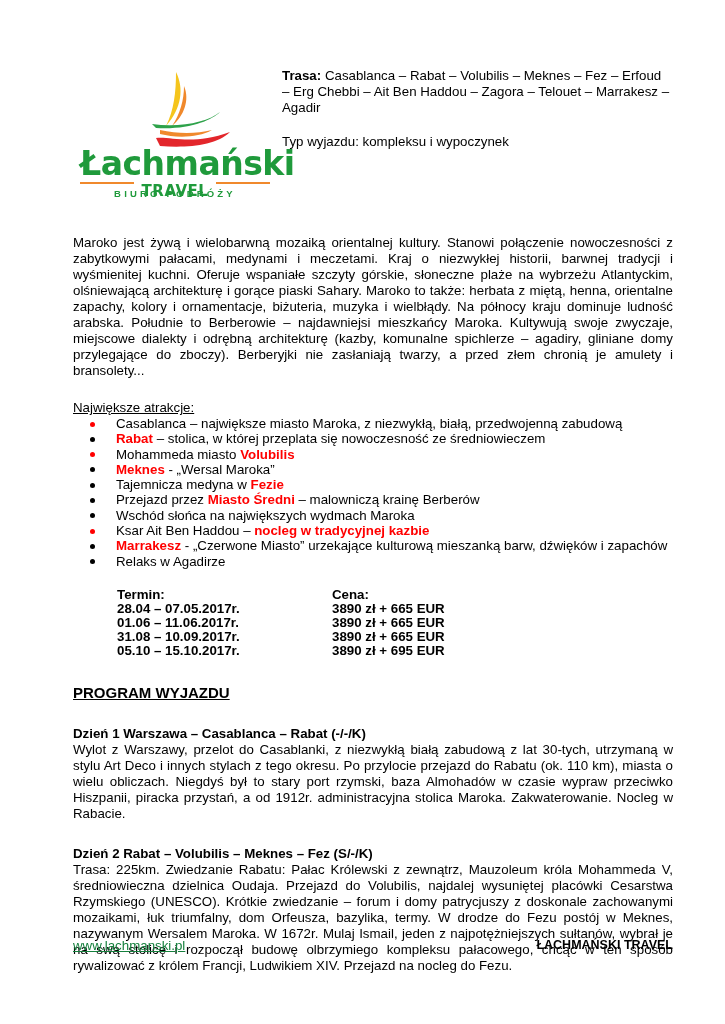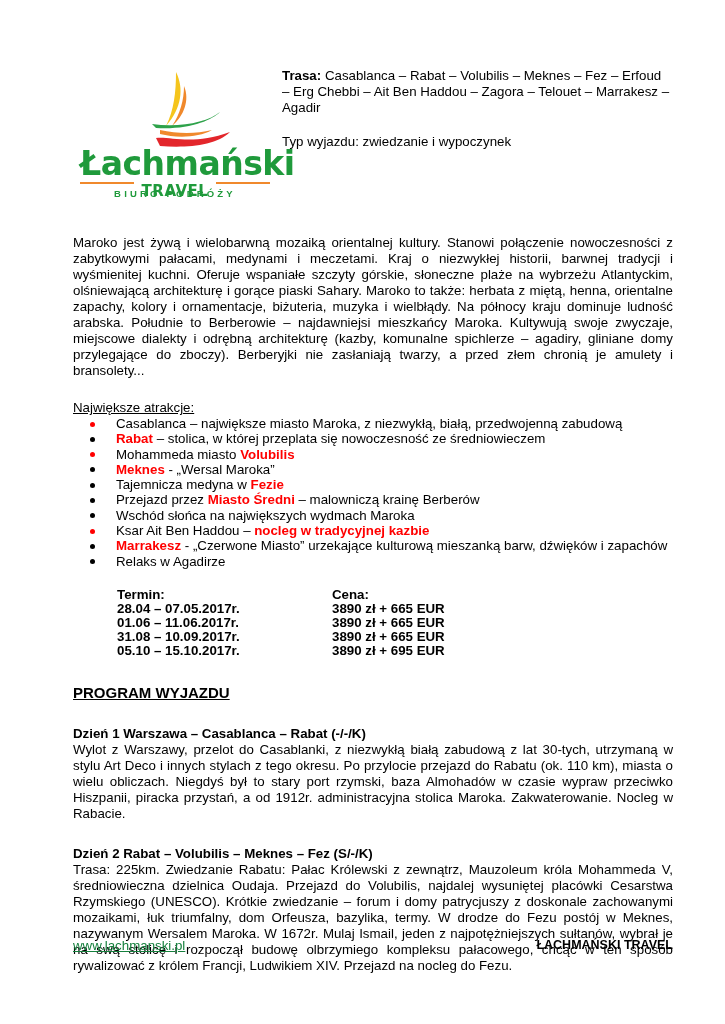--- a/index.html
+++ b/index.html
@@ -56,21 +56,21 @@
   <div class="logo-travel-row">
     <span class="logo-line"></span>
     <span class="logo-travel">TRAVEL</span>
     <span class="logo-line"></span>
   </div>
   <div class="logo-sub">BIURO PODRÓŻY</div>
 </div>
 
 <div class="header">
   <div class="route"><b>Trasa:</b><span> Casablanca – Rabat – Volubilis – Meknes – Fez – Erfoud – Erg Chebbi – Ait  Ben Haddou – Zagora – Telouet – Marrakesz – Agadir</span></div>
-  <div>Typ wyjazdu: zwiedzanie i wypoczynek</div>
+  <div>Typ wyjazdu: kompleksu i wypoczynek</div>
 </div>
 
 <div class="content">
   <p class="just">Maroko jest żywą i wielobarwną mozaiką orientalnej kultury. Stanowi połączenie nowoczesności z zabytkowymi pałacami, medynami i meczetami. Kraj o niezwykłej historii, barwnej tradycji i wyśmienitej kuchni. Oferuje wspaniałe szczyty górskie, słoneczne plaże na wybrzeżu Atlantyckim, olśniewającą architekturę i gorące piaski Sahary. Maroko to także: herbata z miętą, henna, orientalne zapachy, kolory i ornamentacje, biżuteria, muzyka i wielbłądy. Na północy kraju dominuje ludność arabska. Południe to Berberowie – najdawniejsi mieszkańcy Maroka. Kultywują swoje zwyczaje, miejscowe dialekty i odrębną architekturę (kazby, komunalne spichlerze – agadiry, gliniane domy przylegające do zboczy). Berberyjki nie zasłaniają twarzy, a przed złem chronią je amulety i bransolety...</p>
 
   <div class="attr-head">Największe atrakcje:</div>
   <ul class="attr" id="attr-list">
       <li><span class="bul" style="background: rgb(255, 0, 0);"></span><span>Casablanca – największe miasto Maroka, z niezwykłą, białą, przedwojenną zabudową</span><span class="red"></span><span></span></li>
       <li><span class="bul" style="background: rgb(0, 0, 0);"></span><span></span><span class="red">Rabat</span><span> – stolica, w której przeplata się nowoczesność ze średniowieczem</span></li>
       <li><span class="bul" style="background: rgb(255, 0, 0);"></span><span>Mohammeda miasto </span><span class="red">Volubilis</span><span></span></li>

